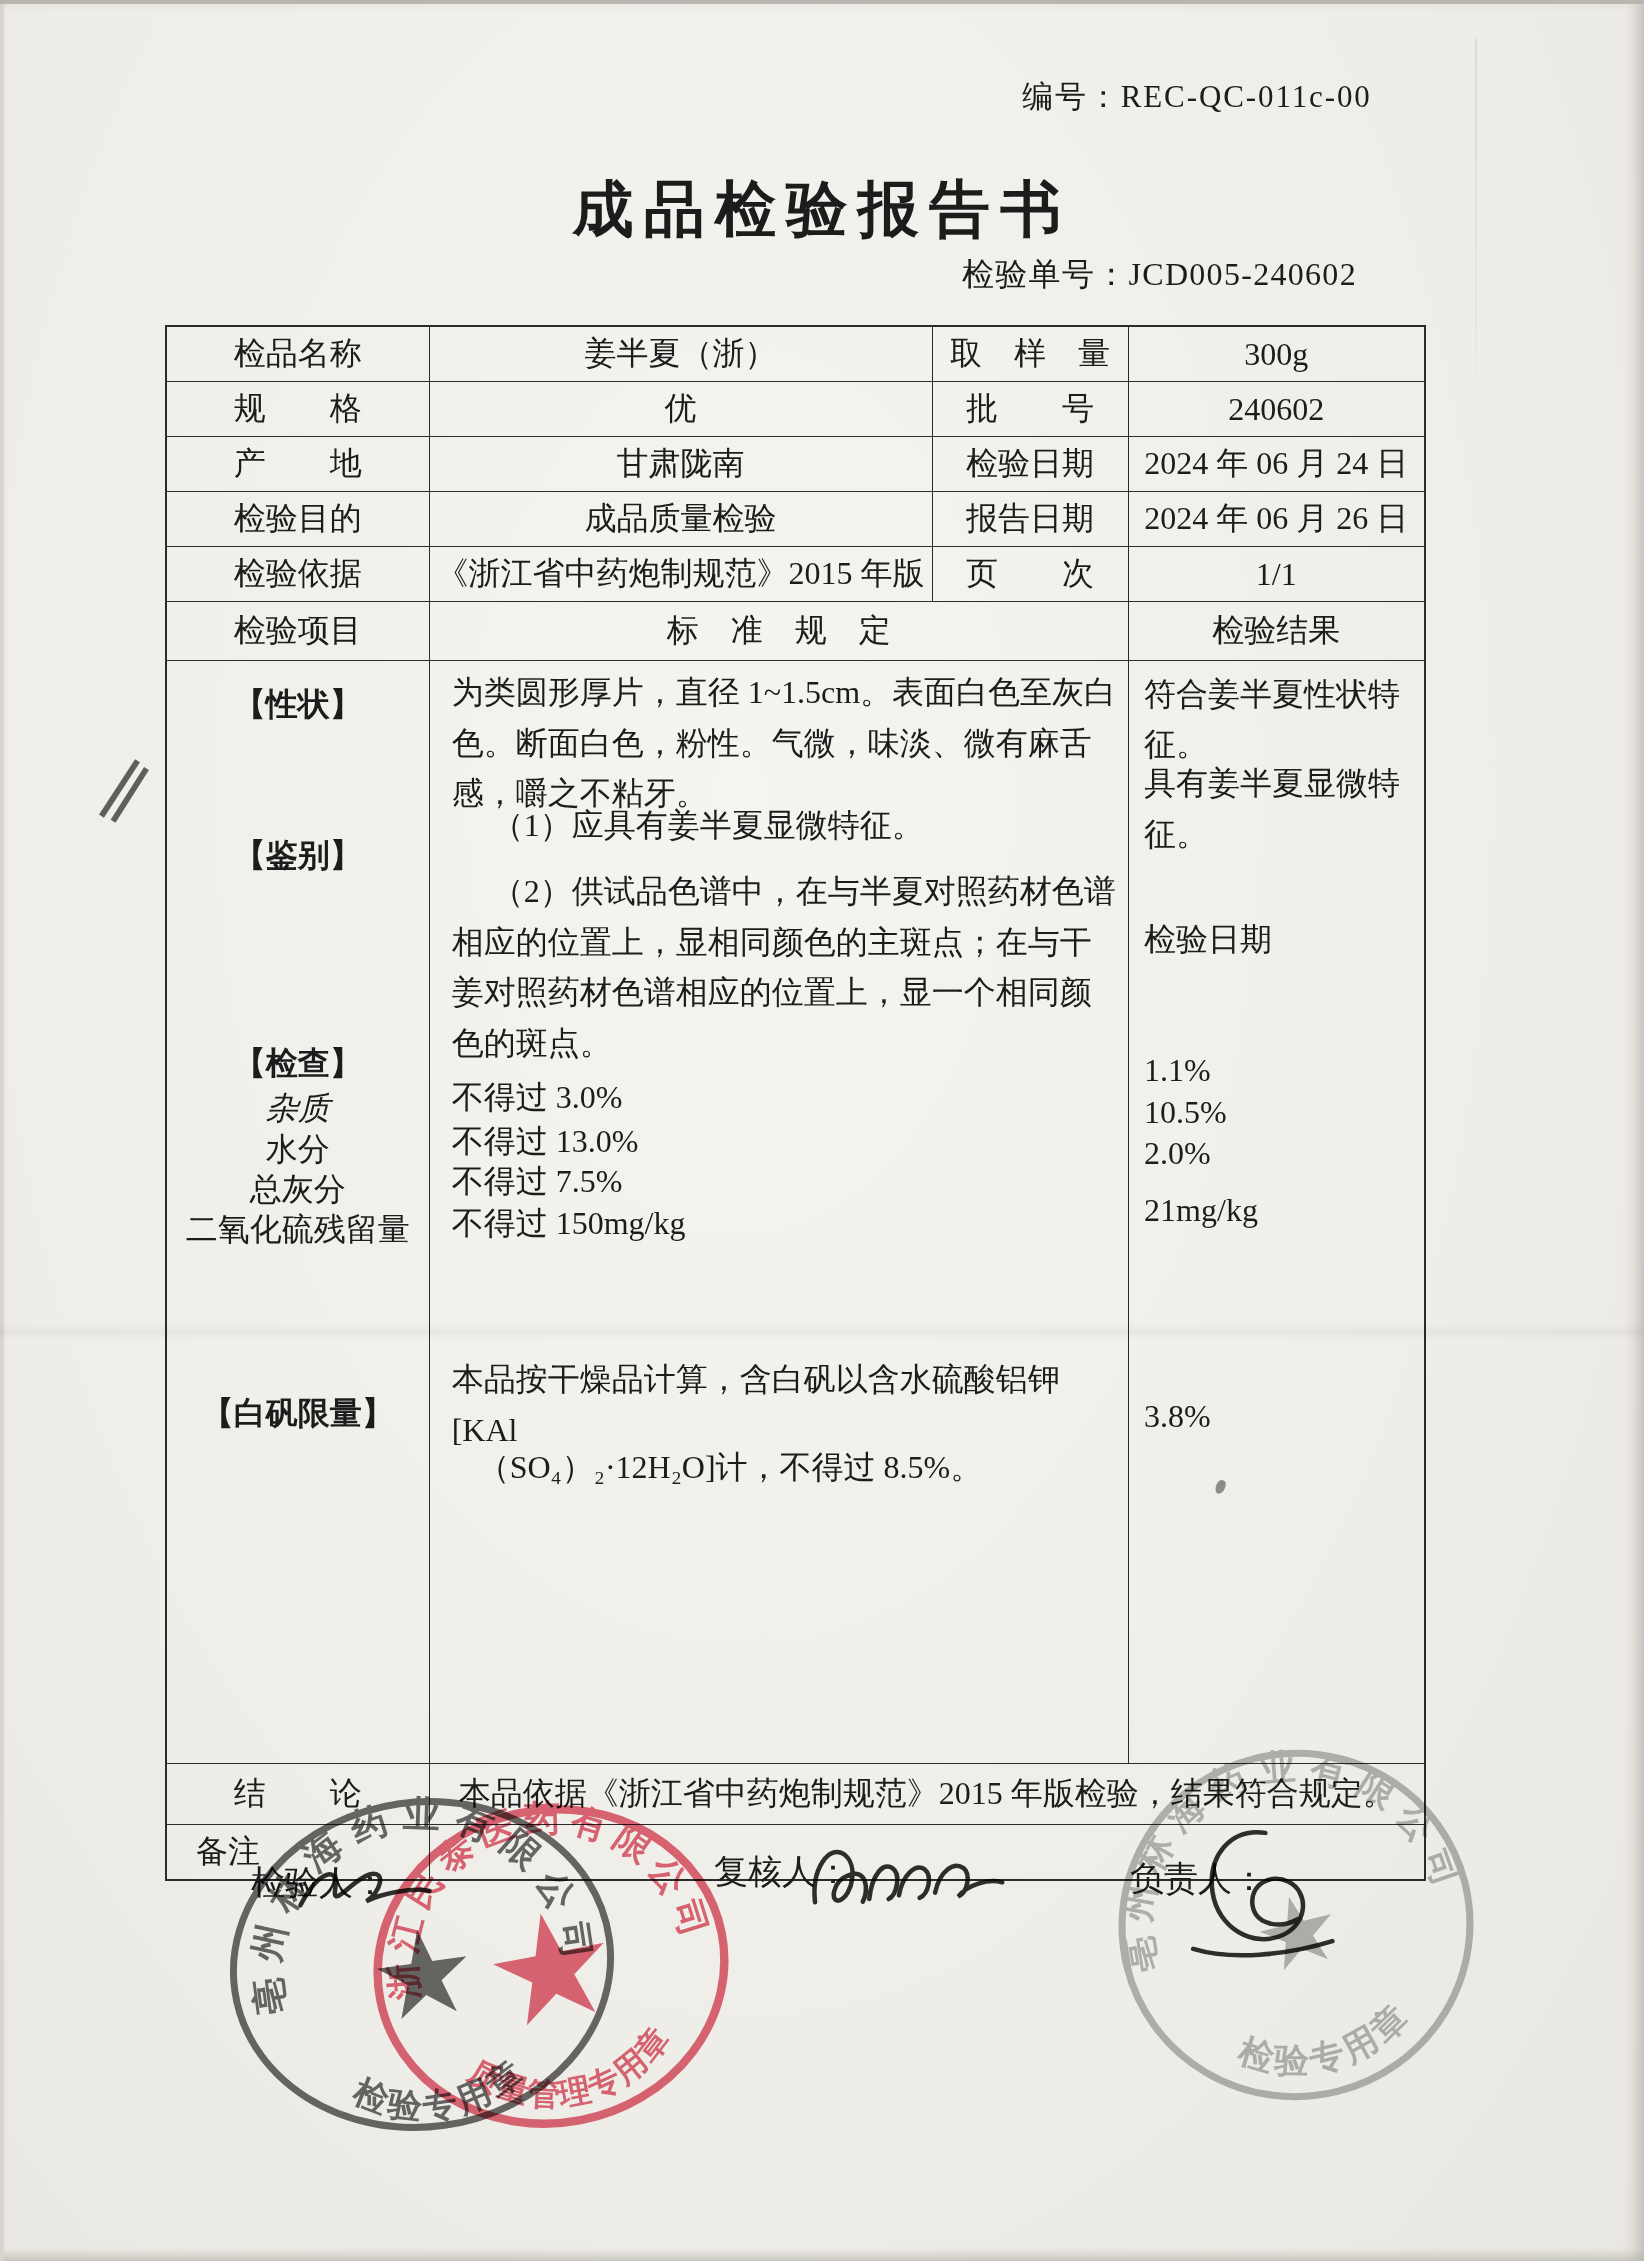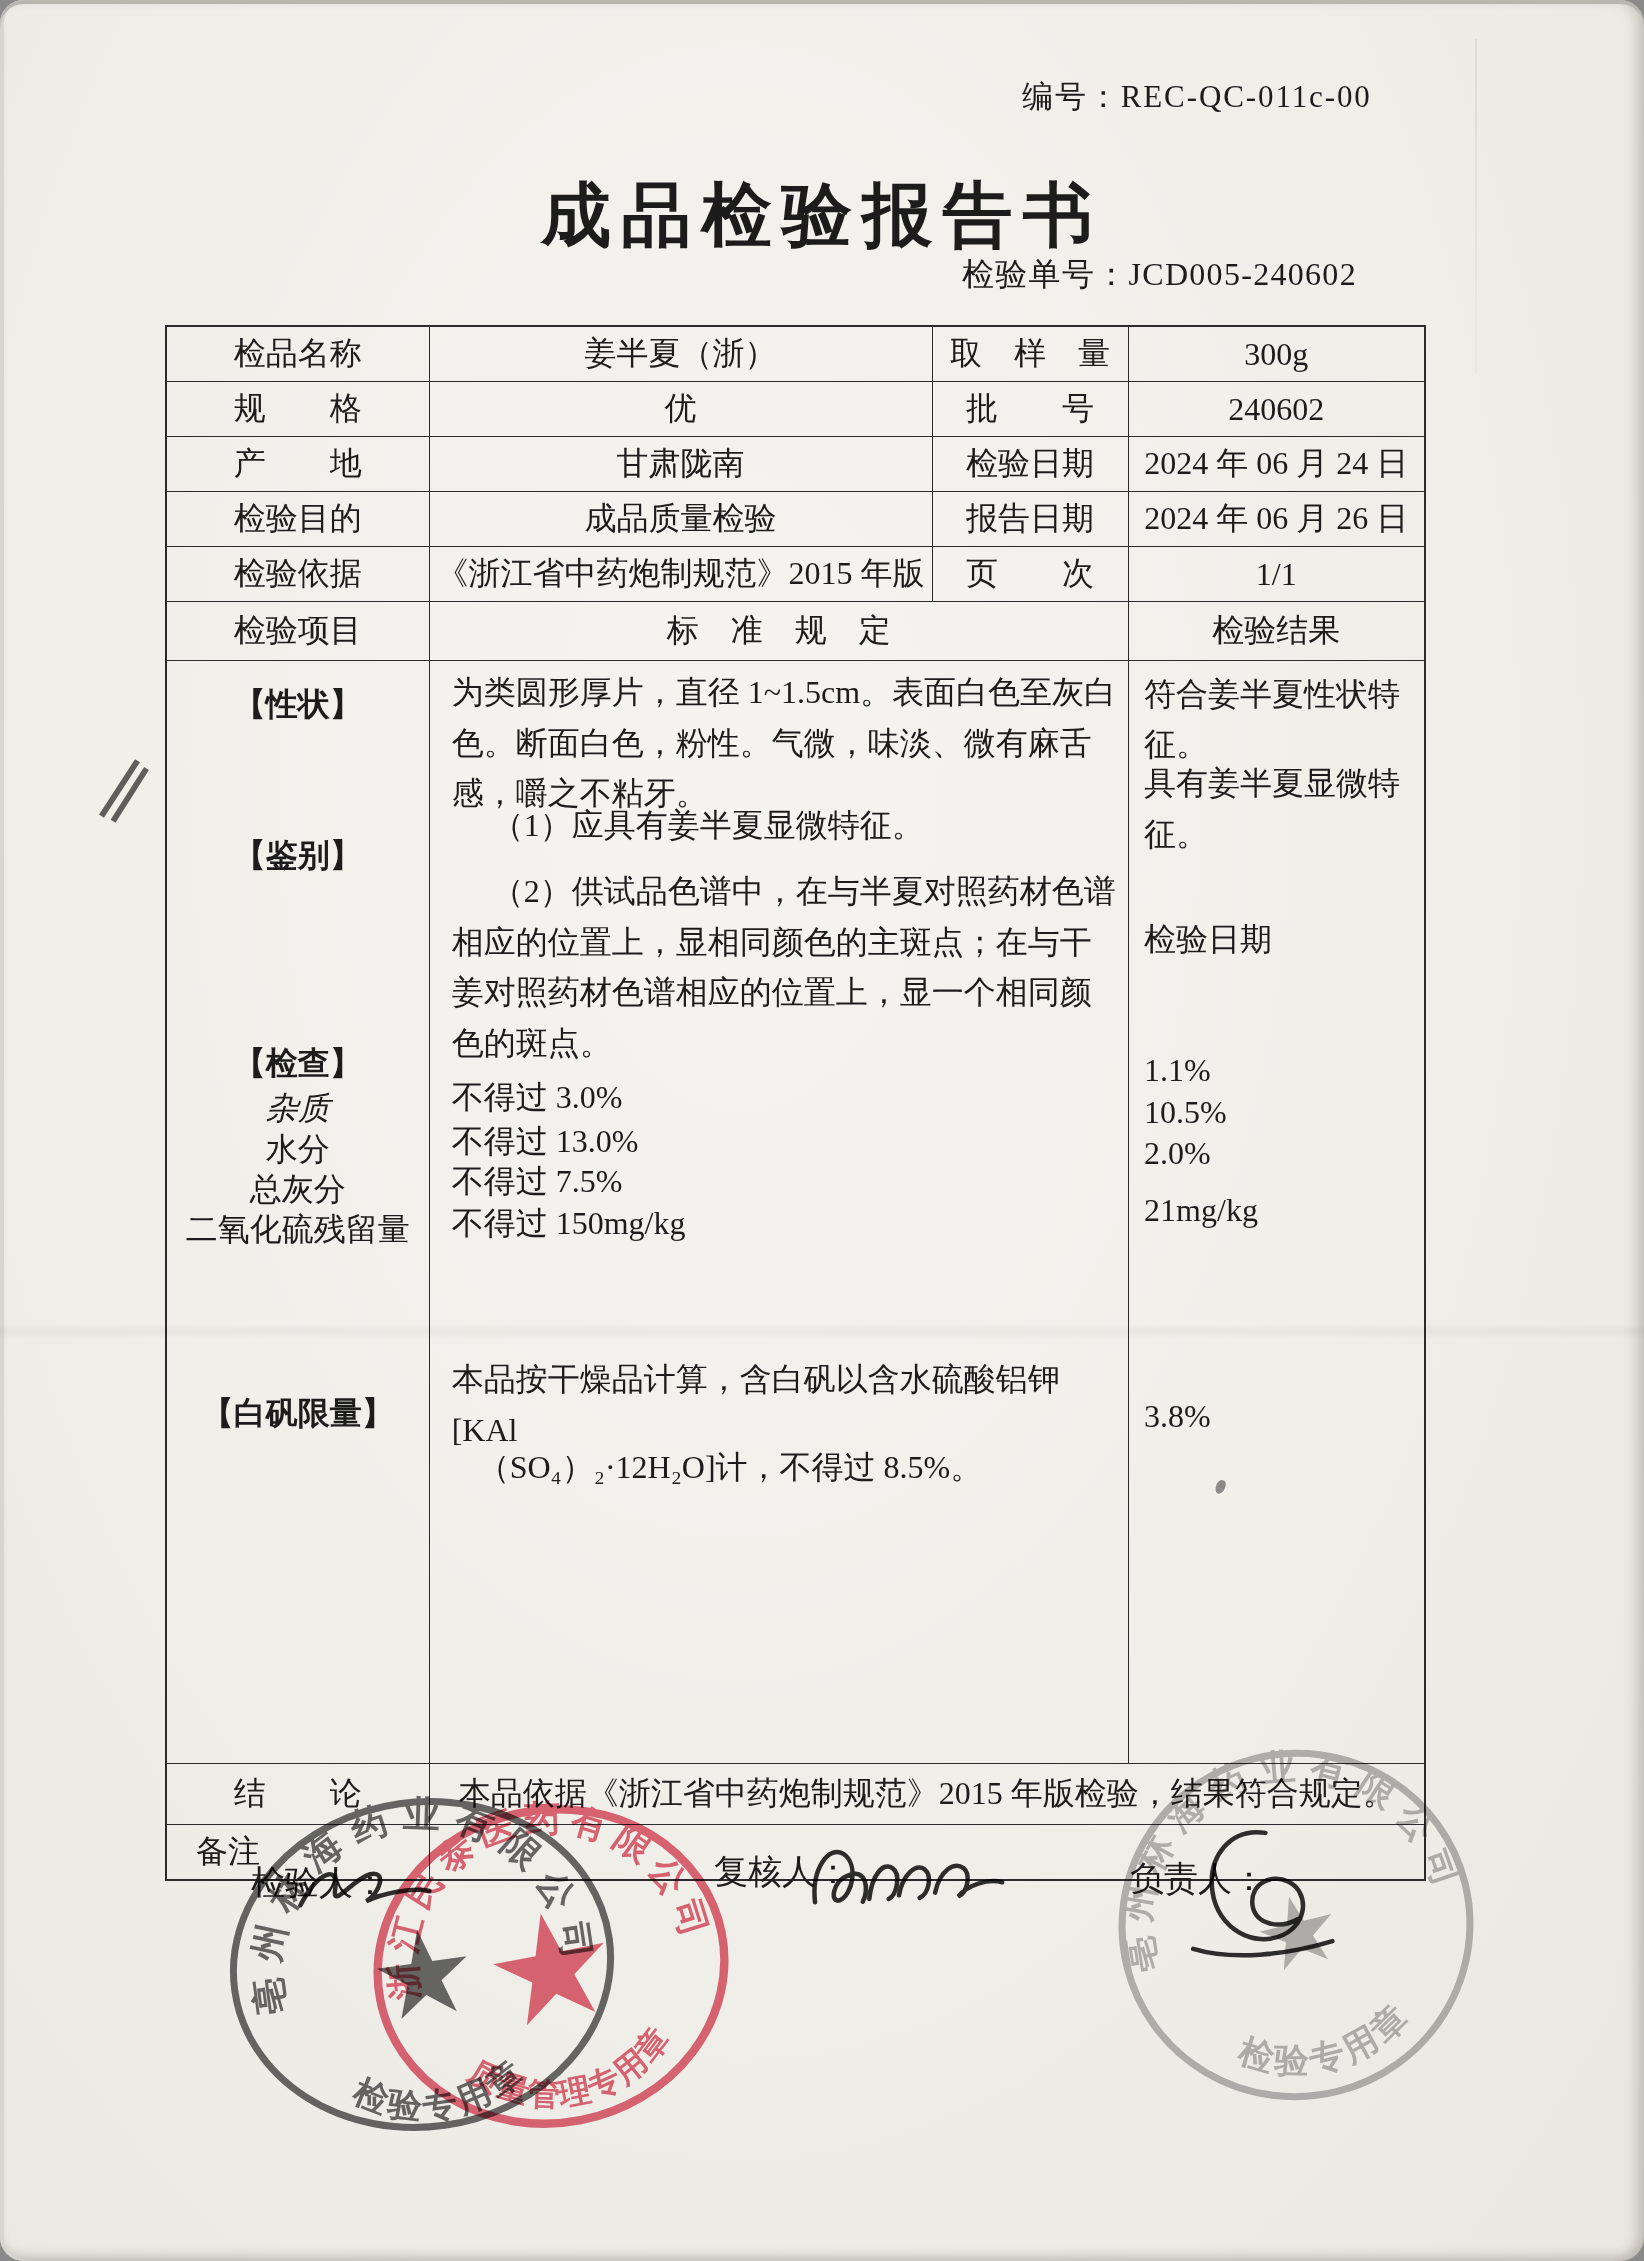--- a/index.html
+++ b/index.html
@@ -7,27 +7,26 @@
   #page {
     position: relative;
     width: 1644px; height: 2261px;
     margin: 0 auto;
     background:
       radial-gradient(ellipse at 45% 35%, #f6f4f0 0%, #f0eee9 55%, #e9e7e1 100%);
     box-shadow: inset 0 3.9px 0 #b9b6b0, inset 3.9px 0 0 #d8d5cf, inset -9px 0 11.6px rgba(120,115,105,.25), inset 0 -6.4px 9px rgba(120,115,105,.2);
     font-family: "Liberation Serif", "DejaVu Serif", serif;
     color: #1c1c1c;
     overflow: hidden;
-    border-radius: 24px;
   }
   .crease-v { position:absolute; width:1.9px; background:linear-gradient(#00000014,#00000005); }
   .crease-h { position:absolute; height:17px; left:0; right:0; background:linear-gradient(#00000000,#0000000a,#00000000); }
 
   .hdr-code { position:absolute; top:76px; left:1022px; font-size:31px; letter-spacing:1.9px; }
-  .title { position:absolute; top:169px; left:0; width:1644px; text-align:center; font-size:70px; font-weight:700; letter-spacing:10.3px; }
+  .title { position:absolute; top:169px; left:0; width:1644px; text-align:center; font-size:61px; font-weight:700; letter-spacing:10.3px; }
   .report-no { position:absolute; top:253px; left:962px; font-size:32px; letter-spacing:1.3px; }
 
   .tbl { position:absolute; left:165px; top:307px; width:1261px; border:2.6px solid #2b2b2b;margin-top:18px; }
   .row { display:grid; border-bottom:1.9px solid #2b2b2b; }
   .irow { grid-template-columns:20.9% 40% 15.6% 23.5%; height:55px; }
   .hrow { grid-template-columns:20.9% 55.6% 23.5%; height:59px; }
   .brow { grid-template-columns:20.9% 55.6% 23.5%; height:1103px; }
   .crow { grid-template-columns:20.9% 79.1%; height:61px; }
   .rrow { grid-template-columns:20.9% 79.1%; height:54px; border-bottom:none; }
   .row > div { border-right:1.9px solid #2b2b2b; display:flex; align-items:center; justify-content:center; font-size:32px; }

